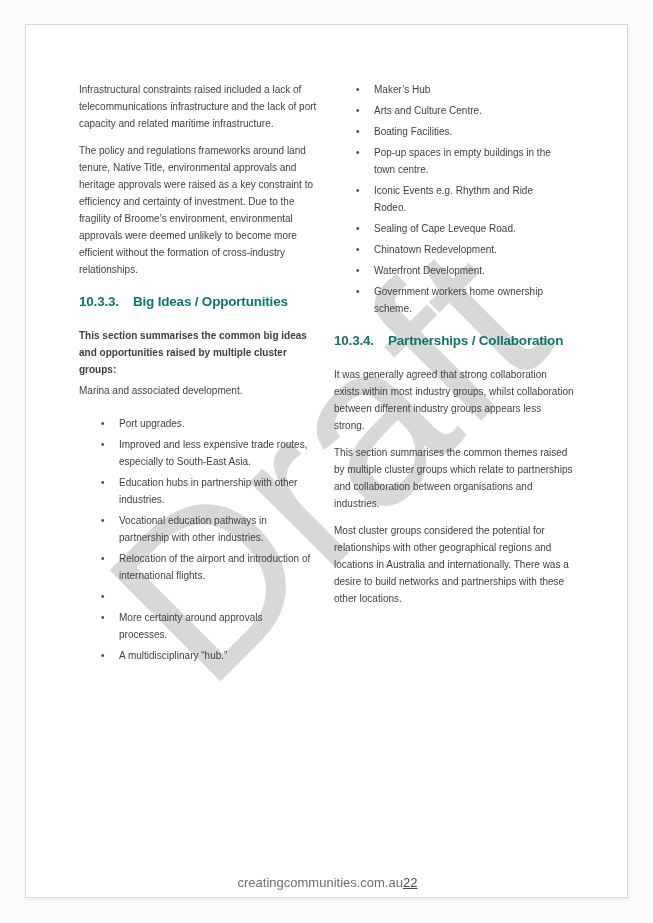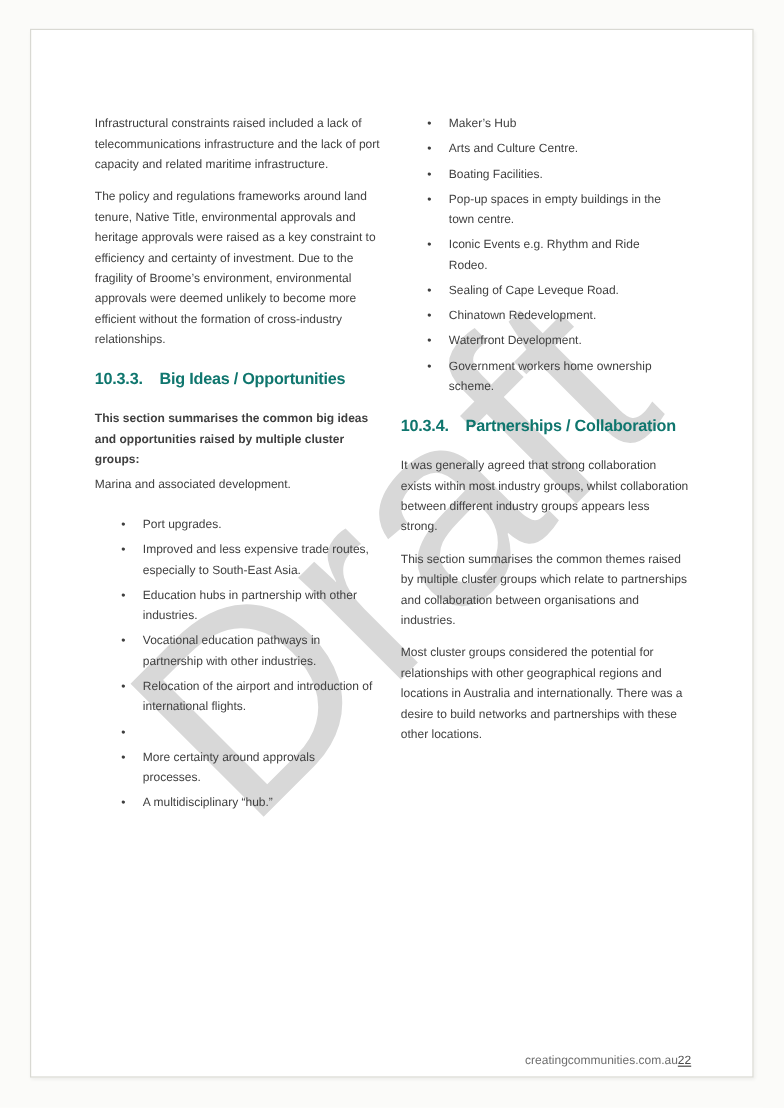--- a/index.html
+++ b/index.html
@@ -32,21 +32,21 @@
     line-height: 228px;
     font-weight: 400;
     color: #d8d8d8;
     transform: rotate(-45deg);
     z-index: 0;
     pointer-events: none;
     user-select: none;
   }
   .content {
     position: absolute;
-    left: 53px; top: 70px;
+    left: 53px; top: 56px;
     width: 509px;
     display: flex;
     gap: 15px;
     z-index: 1;
   }
   .col { width: 240px; }
   .col p {
     margin: 0 0 10px 0;
     font-size: 10px;
     line-height: 17px;
@@ -83,23 +83,23 @@
     width: 18px;
     margin-left: 22px;
     flex: 0 0 18px;
     color: #3f3f3f;
   }
   ul.bullet-list .btext { width: 192px; }
   .footer {
     position: absolute;
     left: 53px; right: 51px; bottom: 7px;
     display: flex;
-    justify-content: flex-end;
+    justify-content: center;
     align-items: baseline;
-    font-size: 10px;
+    font-size: 13px;
     color: #6e6e6e;
     z-index: 1;
   }
   .footer .pagenum { color: #4a4a4a; text-decoration: underline; }
 </style>
 </head>
 <body>
 
 <div class="viewport">
   <div class="sheet">

